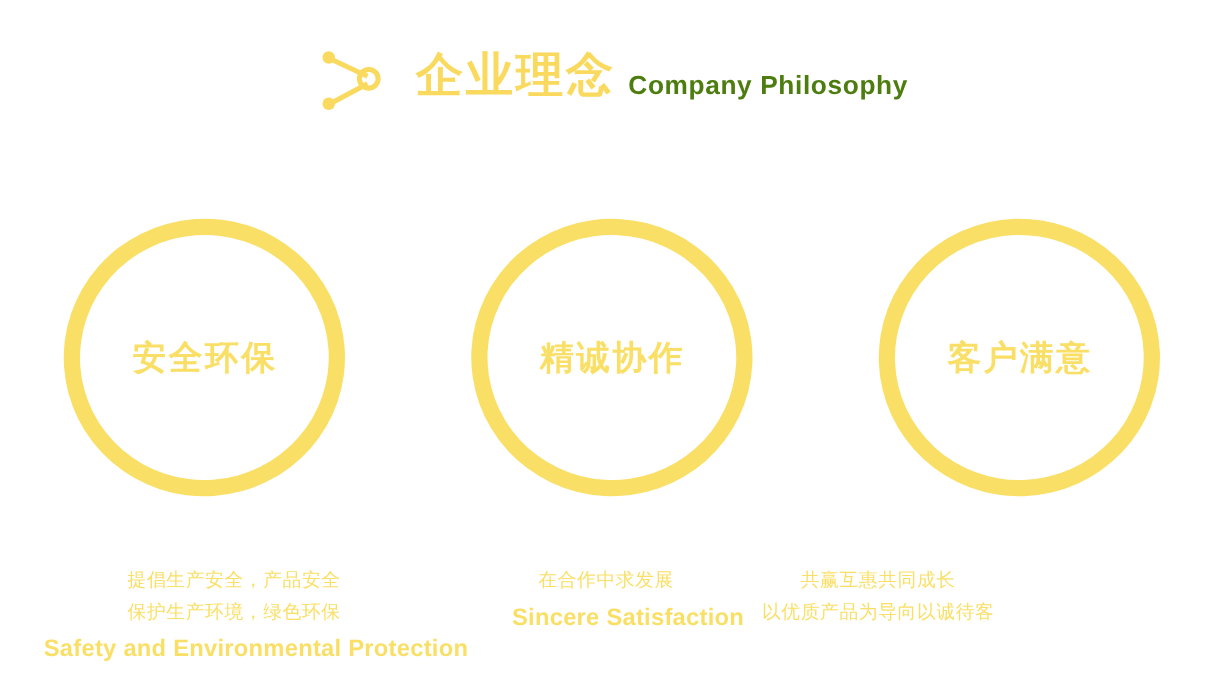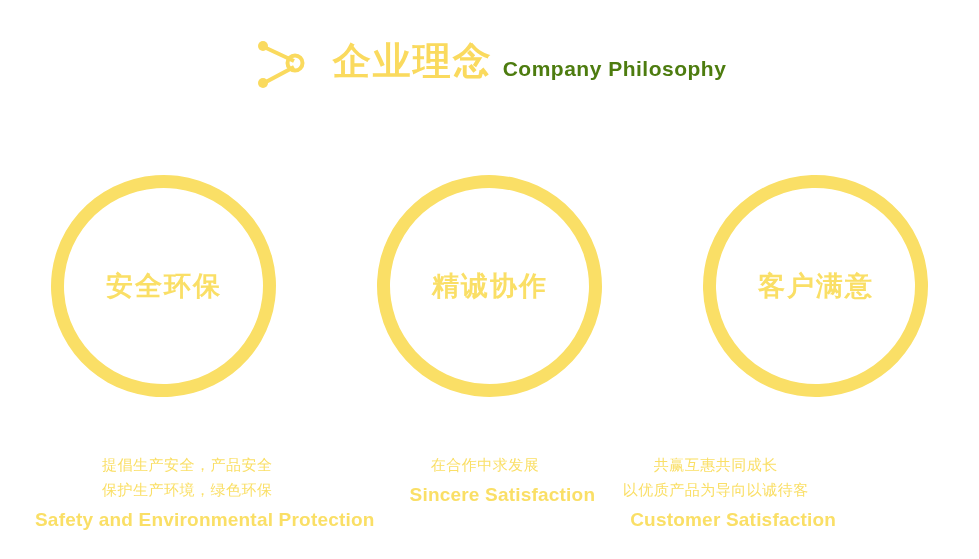--- a/index.html
+++ b/index.html
@@ -179,16 +179,15 @@
   </div>
 
   <div class="caption-col">
     <div class="caption-line">在合作中求发展</div>
     <div class="caption-en">Sincere Satisfaction</div>
   </div>
 
   <div class="caption-col">
     <div class="caption-line">共赢互惠共同成长</div>
     <div class="caption-line">以优质产品为导向以诚待客</div>
-    <div class="caption-en">Customer Satisfaction</div>
   </div>
 
 </div>
 
 </body></html>

